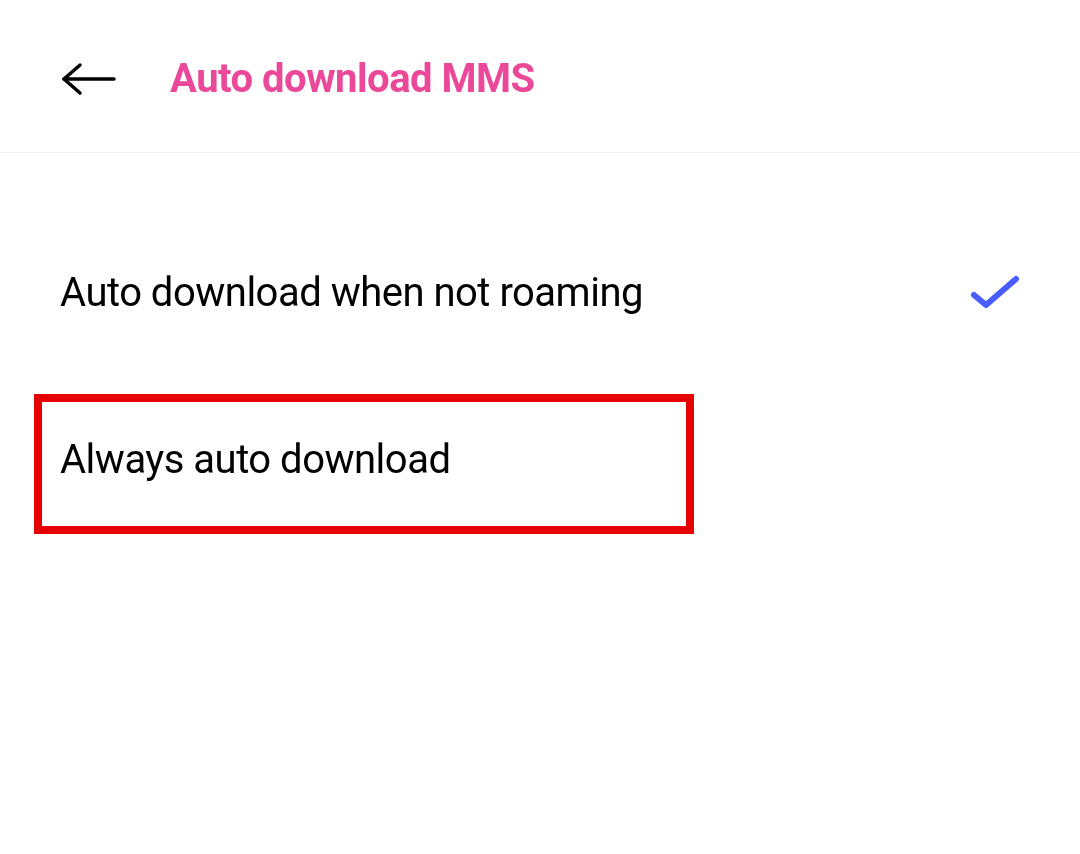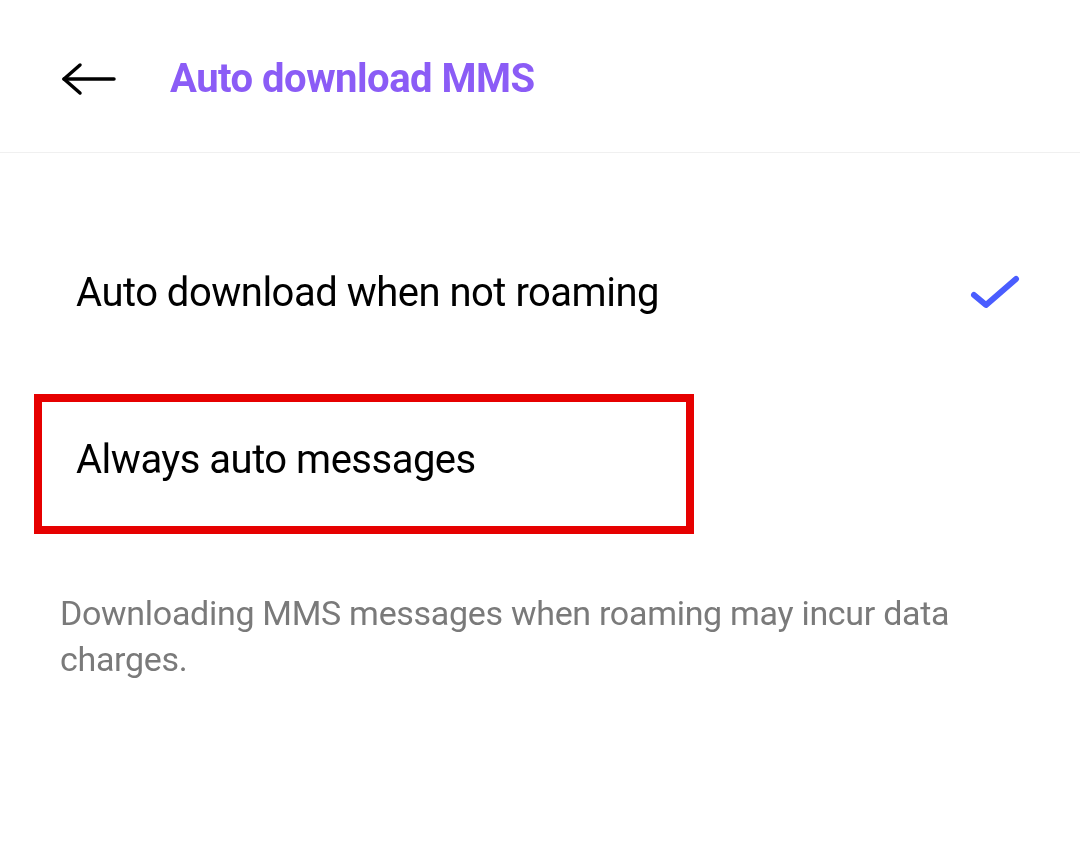--- a/index.html
+++ b/index.html
@@ -28,41 +28,40 @@
       justify-content: flex-start;
       cursor: pointer;
     }
     .back-icon svg {
       width: 56px;
       height: 36px;
     }
     .page-title {
       font-size: 40px;
       font-weight: 700;
-      color: #8b5cf6;
+      color: #ec4899;
       margin-left: 50px;
       letter-spacing: -0.5px;
     }
     .content {
       padding: 80px 0 0 0;
     }
     .option-row {
       display: flex;
       align-items: center;
       justify-content: space-between;
       padding: 36px 60px;
       cursor: pointer;
       position: relative;
     }
     .option-label {
       font-size: 40px;
       font-weight: 400;
       color: #000000;
       letter-spacing: -0.5px;
-      margin-left: 16px;
     }
     .check-icon {
       width: 50px;
       height: 40px;
       display: flex;
       align-items: center;
       justify-content: center;
     }
     .check-icon svg {
       width: 50px;
@@ -112,22 +111,21 @@
     <span class="check-icon">
       <svg viewBox="0 0 50 36" fill="none" stroke="#4a5dff" stroke-width="6" stroke-linecap="round" stroke-linejoin="round">
         <polyline points="4,20 16,30 46,4"></polyline>
       </svg>
     </span>
   </div>
 
   <div class="spacer-after-first"></div>
 
   <div class="option-row">
-    <span class="option-label">Always auto messages</span>
+    <span class="option-label">Always auto download</span>
     <div class="highlight-box"></div>
   </div>
 
   <div class="spacer-after-second"></div>
 
 
-  <div class="footer-text">Downloading MMS messages when roaming may incur data charges.</div>
 
 </div>
 
 </body></html>

